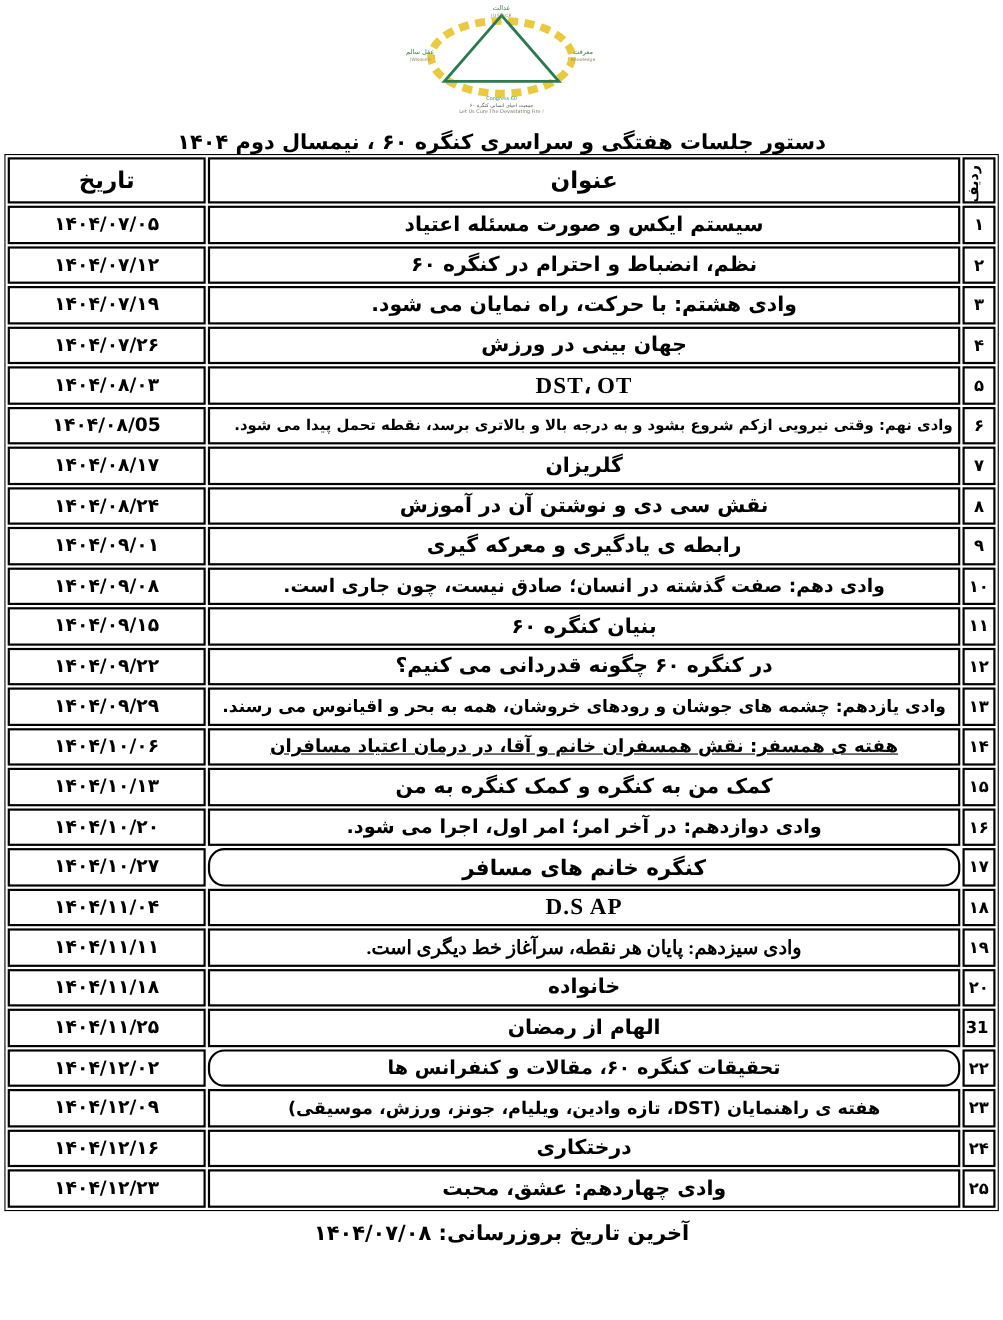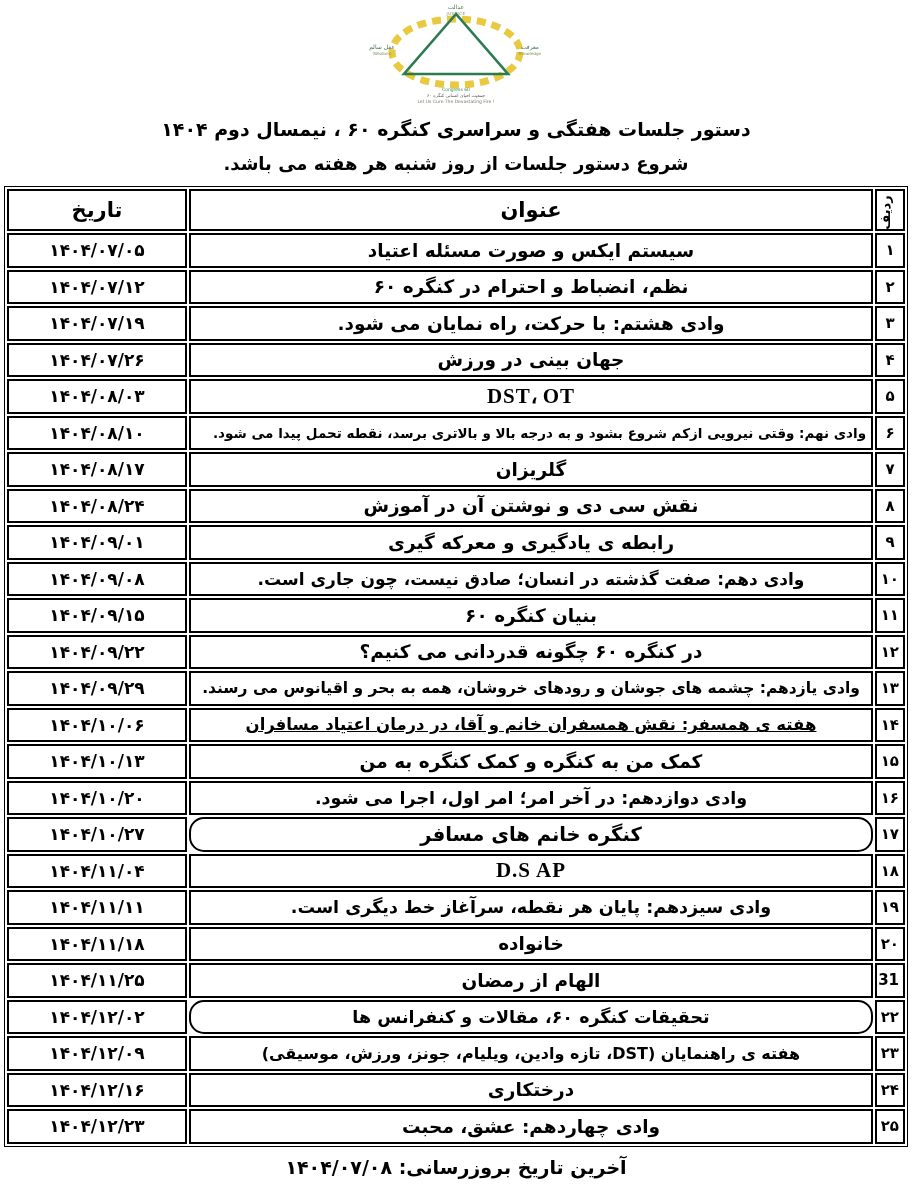--- a/index.html
+++ b/index.html
@@ -74,21 +74,21 @@
     font-family: "Liberation Serif", serif;
     font-size: 21px;
     letter-spacing: 1px;
   }
   tbody tr:nth-child(6)  td.cell-title { font-size: 13.5px; padding-left: 21px; }
   tbody tr:nth-child(10) td.cell-title { font-size: 17px; }
   tbody tr:nth-child(13) td.cell-title { font-size: 15.5px; }
   tbody tr:nth-child(14) td.cell-title { font-size: 16.5px; text-decoration: underline; }
   tbody tr:nth-child(16) td.cell-title { font-size: 17.5px; }
   tbody tr:nth-child(17) td.cell-title { font-size: 19.5px; border-radius: 15px; }
-  tbody tr:nth-child(19) td.cell-title { font-size: 17.5px; }
+  tbody tr:nth-child(19) td.cell-title { font-size: 17.5px; font-family: Liberation Serif, serif; }
   tbody tr:nth-child(22) td.cell-title { font-size: 17.5px; border-radius: 15px; }
   tbody tr:nth-child(23) td.cell-title { font-size: 16px; }
 
   .footer-note {
     text-align: center;
     font-weight: bold;
     font-size: 19px;
     margin-top: 9px;
     direction: rtl;
   }
@@ -110,21 +110,20 @@
         <text x="24" y="47" font-size="6" fill="#3f7a4f">عقل سالم</text>
         <text x="24" y="53" font-size="4" fill="#8a8a5a">(Wisdom)</text>
         <text x="98" y="89" font-size="4.5" fill="#3a8a5a">Congress 60</text>
         <text x="98" y="95" font-size="4.5" fill="#555555">جمعیت احیای انسانی کنگره ۶۰</text>
         <text x="98" y="101" font-size="4.5" fill="#7a7a6a">Let Us Cure The Devastating Fire !</text>
       </g>
     </svg>
   </div>
 
   <div class="doc-title line1">دستور جلسات هفتگی و سراسری کنگره ۶۰ ، نیمسال دوم ۱۴۰۴</div>
-  <div class="doc-title line2">شروع دستور جلسات  از روز شنبه هر هفته می باشد.</div>
 
   <table class="schedule">
     <colgroup>
       <col class="col-no">
       <col class="col-title">
       <col class="col-date">
     </colgroup>
     <thead>
       <tr>
         <th class="head-no">
@@ -156,21 +155,21 @@
           <td class="cell-date">۱۴۰۴/۰۷/۲۶</td>
         </tr>
         <tr>
           <td class="cell-no">۵</td>
           <td class="cell-title">DST، OT</td>
           <td class="cell-date">۱۴۰۴/۰۸/۰۳</td>
         </tr>
         <tr>
           <td class="cell-no">۶</td>
           <td class="cell-title">وادی نهم: وقتی نیرویی ازکم شروع بشود و به درجه بالا و بالاتری برسد، نقطه تحمل پیدا می شود.</td>
-          <td class="cell-date">۱۴۰۴/۰۸/۱۰</td>
+          <td class="cell-date">۱۴۰۴/۰۸/05</td>
         </tr>
         <tr>
           <td class="cell-no">۷</td>
           <td class="cell-title">گلریزان</td>
           <td class="cell-date">۱۴۰۴/۰۸/۱۷</td>
         </tr>
         <tr>
           <td class="cell-no">۸</td>
           <td class="cell-title">نقش سی دی و نوشتن آن در آموزش</td>
           <td class="cell-date">۱۴۰۴/۰۸/۲۴</td>

